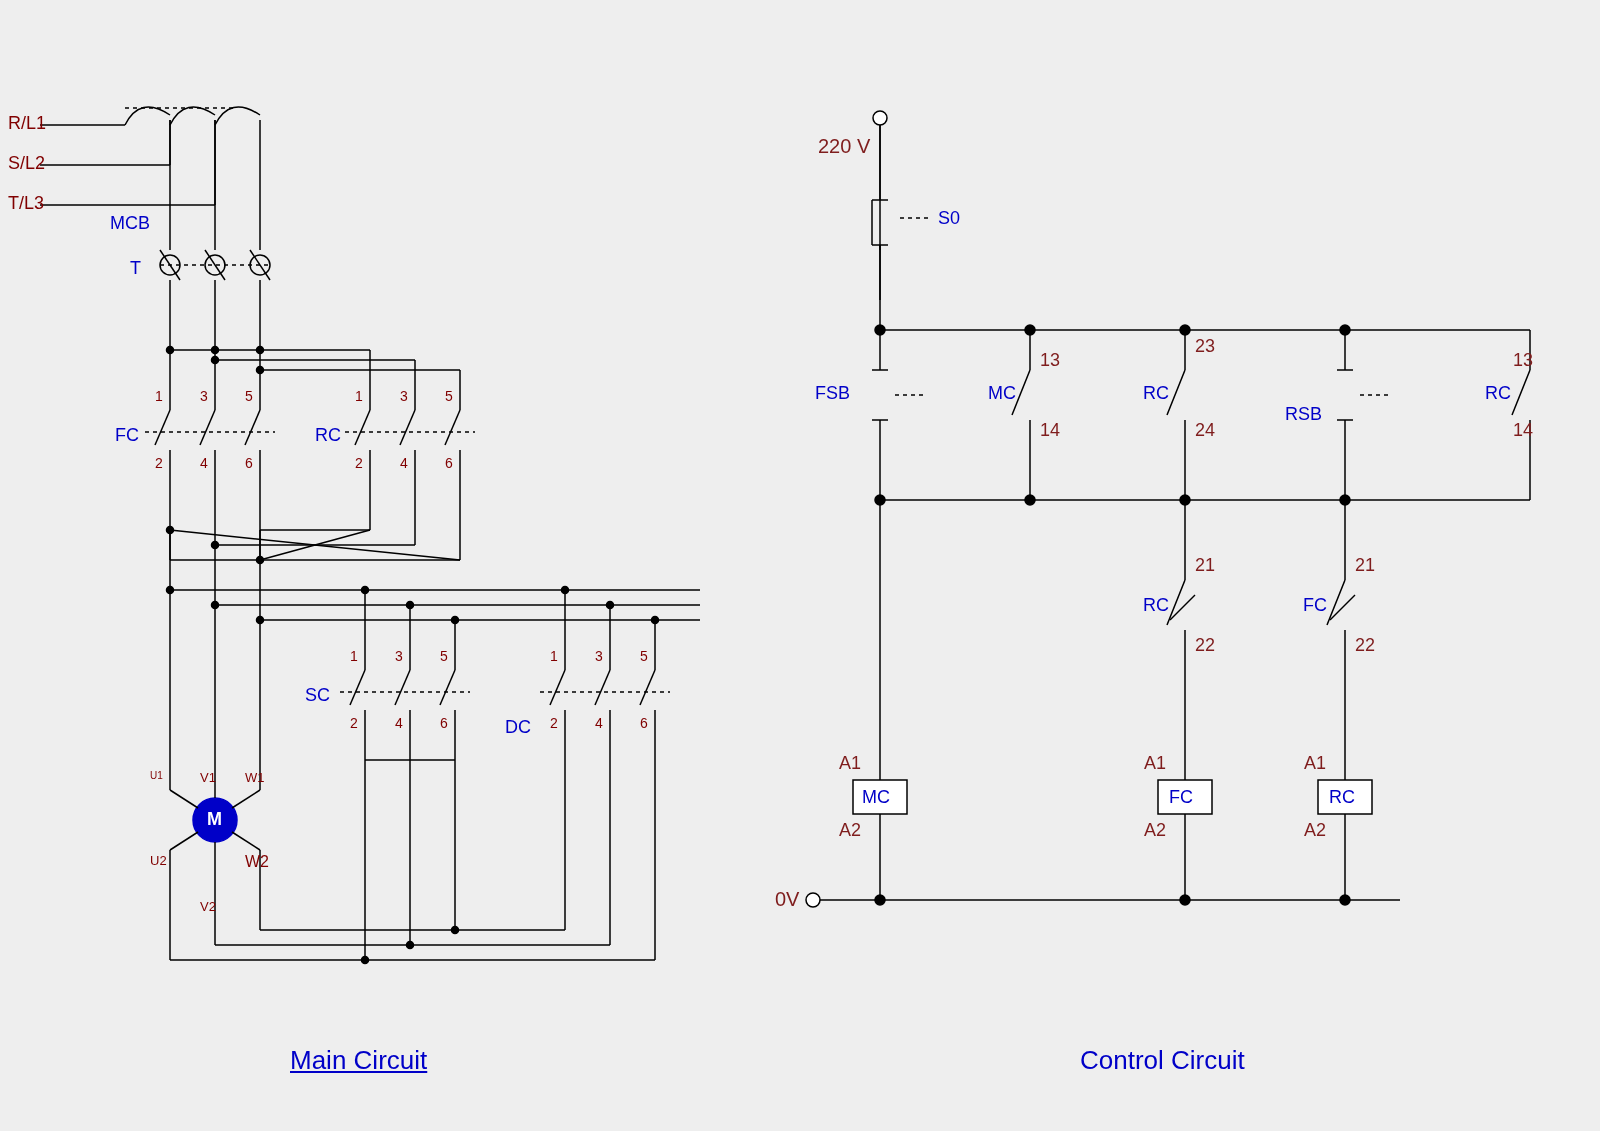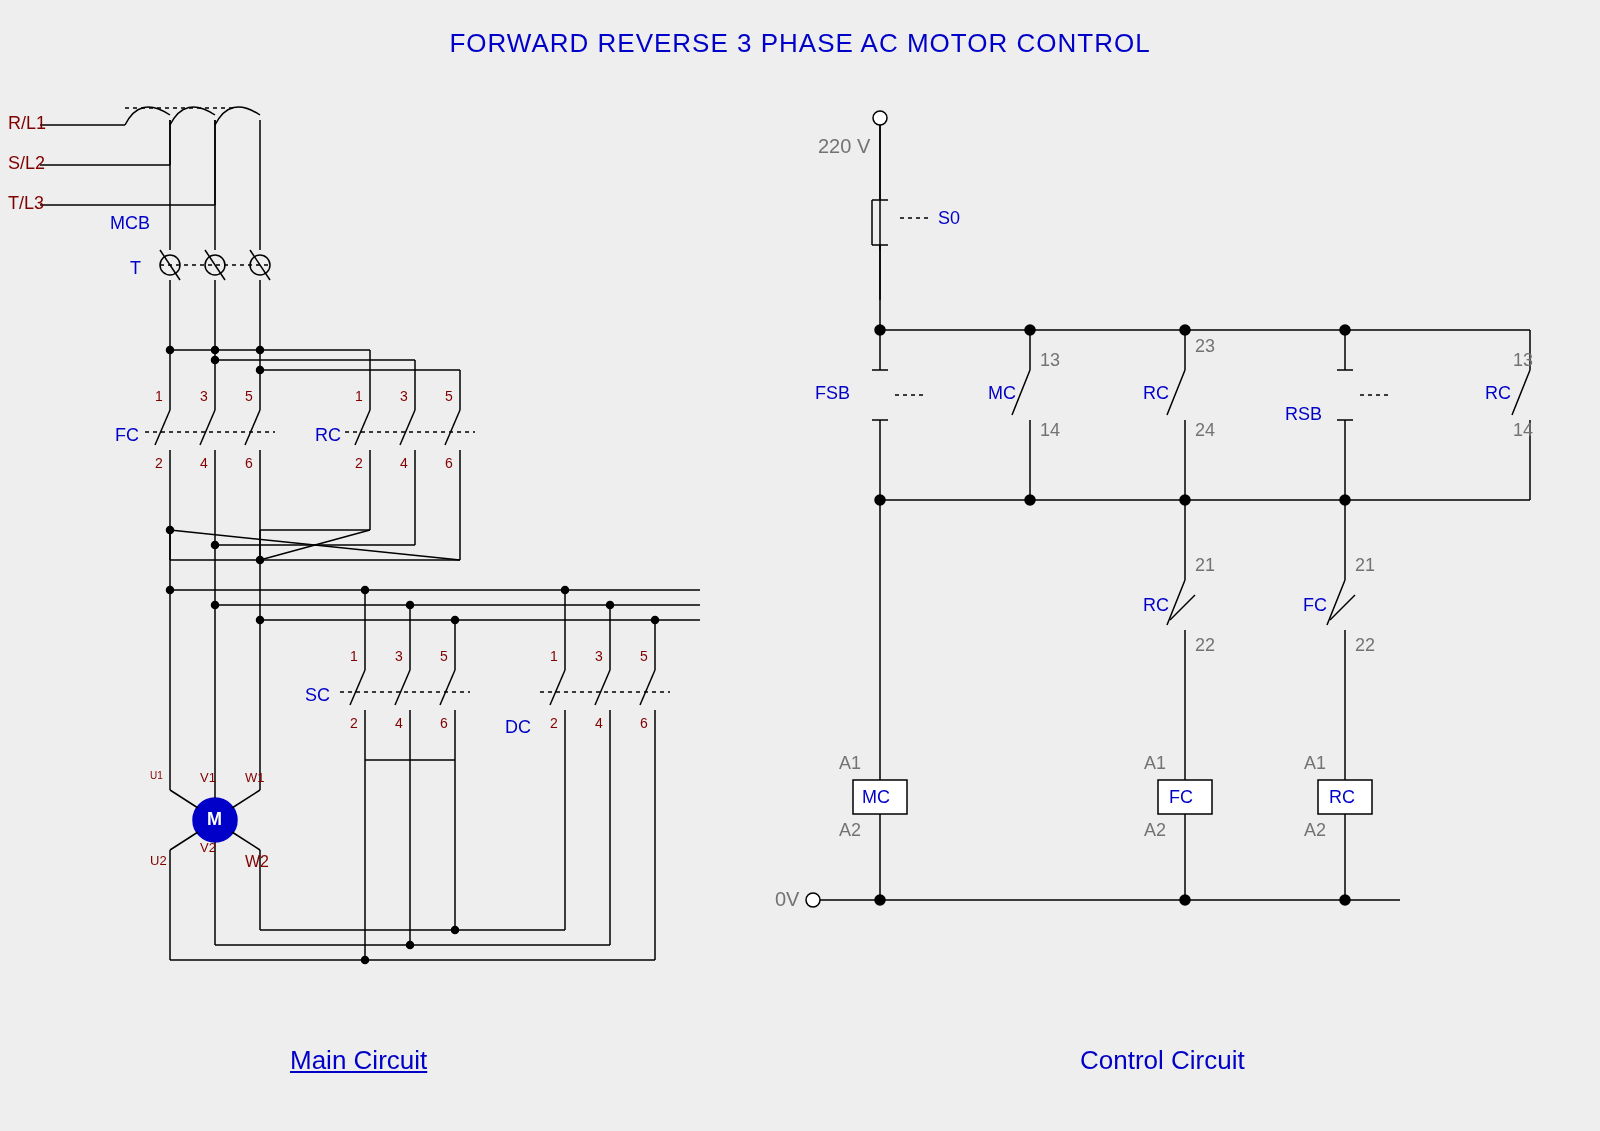--- a/index.html
+++ b/index.html
@@ -29,29 +29,28 @@
     color: #0000c8;
     font-size: 26px;
   }
   .lbl {
     position: absolute;
     font-size: 18px;
     white-space: nowrap;
   }
   .blue { color: #0000c8; }
   .maroon { color: #800000; }
-  .black { color: #737373; }
+  .black { color: #7f1d1d; }
   svg { position: absolute; top: 0; left: 0; }
 </style>
 </head>
 <body>
 
 <div class="canvas">
 
-  <div class="title">FORWARD REVERSE 3 PHASE AC MOTOR CONTROL</div>
 
   <svg width="1600" height="1131">
     <defs></defs>
     <g stroke="#000" stroke-width="1.5" fill="none">
 
     <line x1="40" y1="125" x2="125" y2="125"></line>
     <line x1="40" y1="165" x2="170" y2="165"></line>
     <line x1="40" y1="205" x2="215" y2="205"></line>
 
     <g>
@@ -356,21 +355,21 @@
   <div class="lbl maroon" style="left:595px; top:648px; font-size:14px;">3</div>
   <div class="lbl maroon" style="left:640px; top:648px; font-size:14px;">5</div>
   <div class="lbl maroon" style="left:550px; top:715px; font-size:14px;">2</div>
   <div class="lbl maroon" style="left:595px; top:715px; font-size:14px;">4</div>
   <div class="lbl maroon" style="left:640px; top:715px; font-size:14px;">6</div>
 
   <div class="lbl maroon" style="left:150px; top:770px; font-size:10px;">U1</div>
   <div class="lbl maroon" style="left:200px; top:770px; font-size:13px;">V1</div>
   <div class="lbl maroon" style="left:245px; top:770px; font-size:13px;">W1</div>
   <div class="lbl maroon" style="left:150px; top:853px; font-size:13px;">U2</div>
-  <div class="lbl maroon" style="left:200px; top:840px; font-size:13px;text-align:right;">V2</div>
+  <div class="lbl maroon" style="left:200px; top:899px; font-size:13px;text-align:right;">V2</div>
   <div class="lbl maroon" style="left:245px; top:853px; font-size:16px;">W2</div>
 
   <div class="lbl black" style="left:818px; top:135px; font-size:20px;">220 V</div>
   <div class="lbl black" style="left:775px; top:888px; font-size:20px;">0V</div>
   <div class="lbl blue" style="left:938px; top:208px;">S0</div>
 
   <div class="lbl blue" style="left:815px; top:383px;">FSB</div>
 
   <div class="lbl blue" style="left:988px; top:383px;">MC</div>
   <div class="lbl black" style="left:1040px; top:350px;">13</div>

